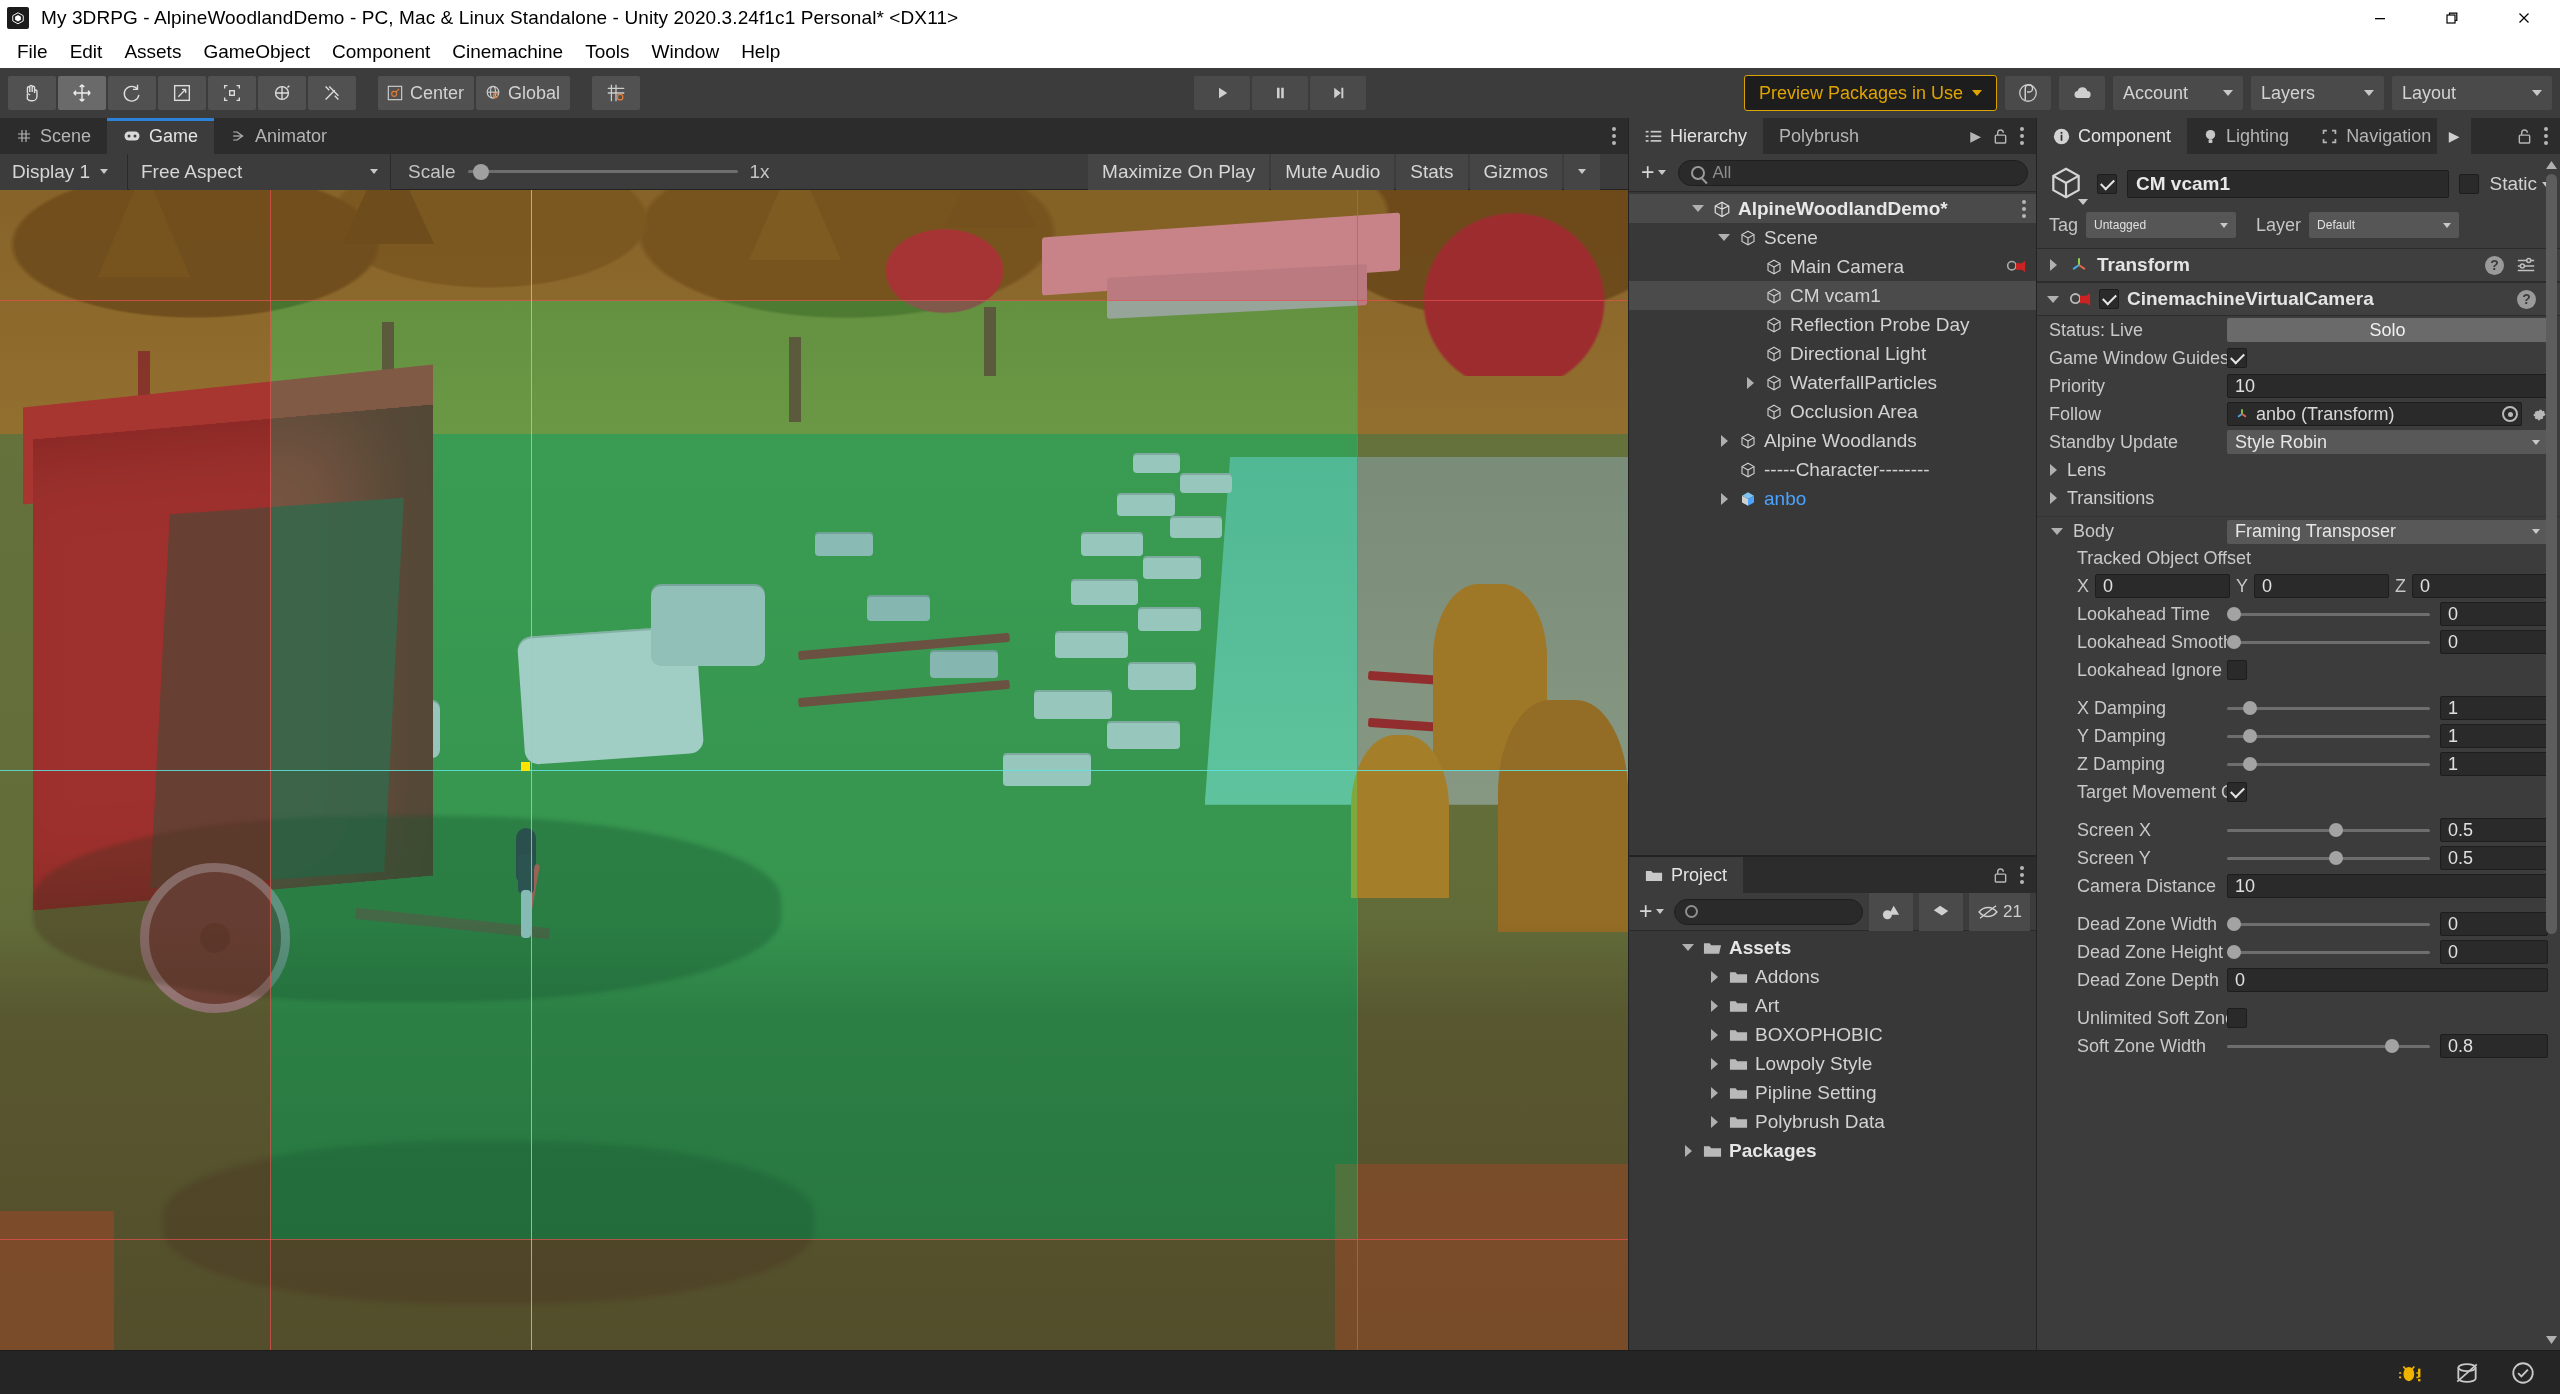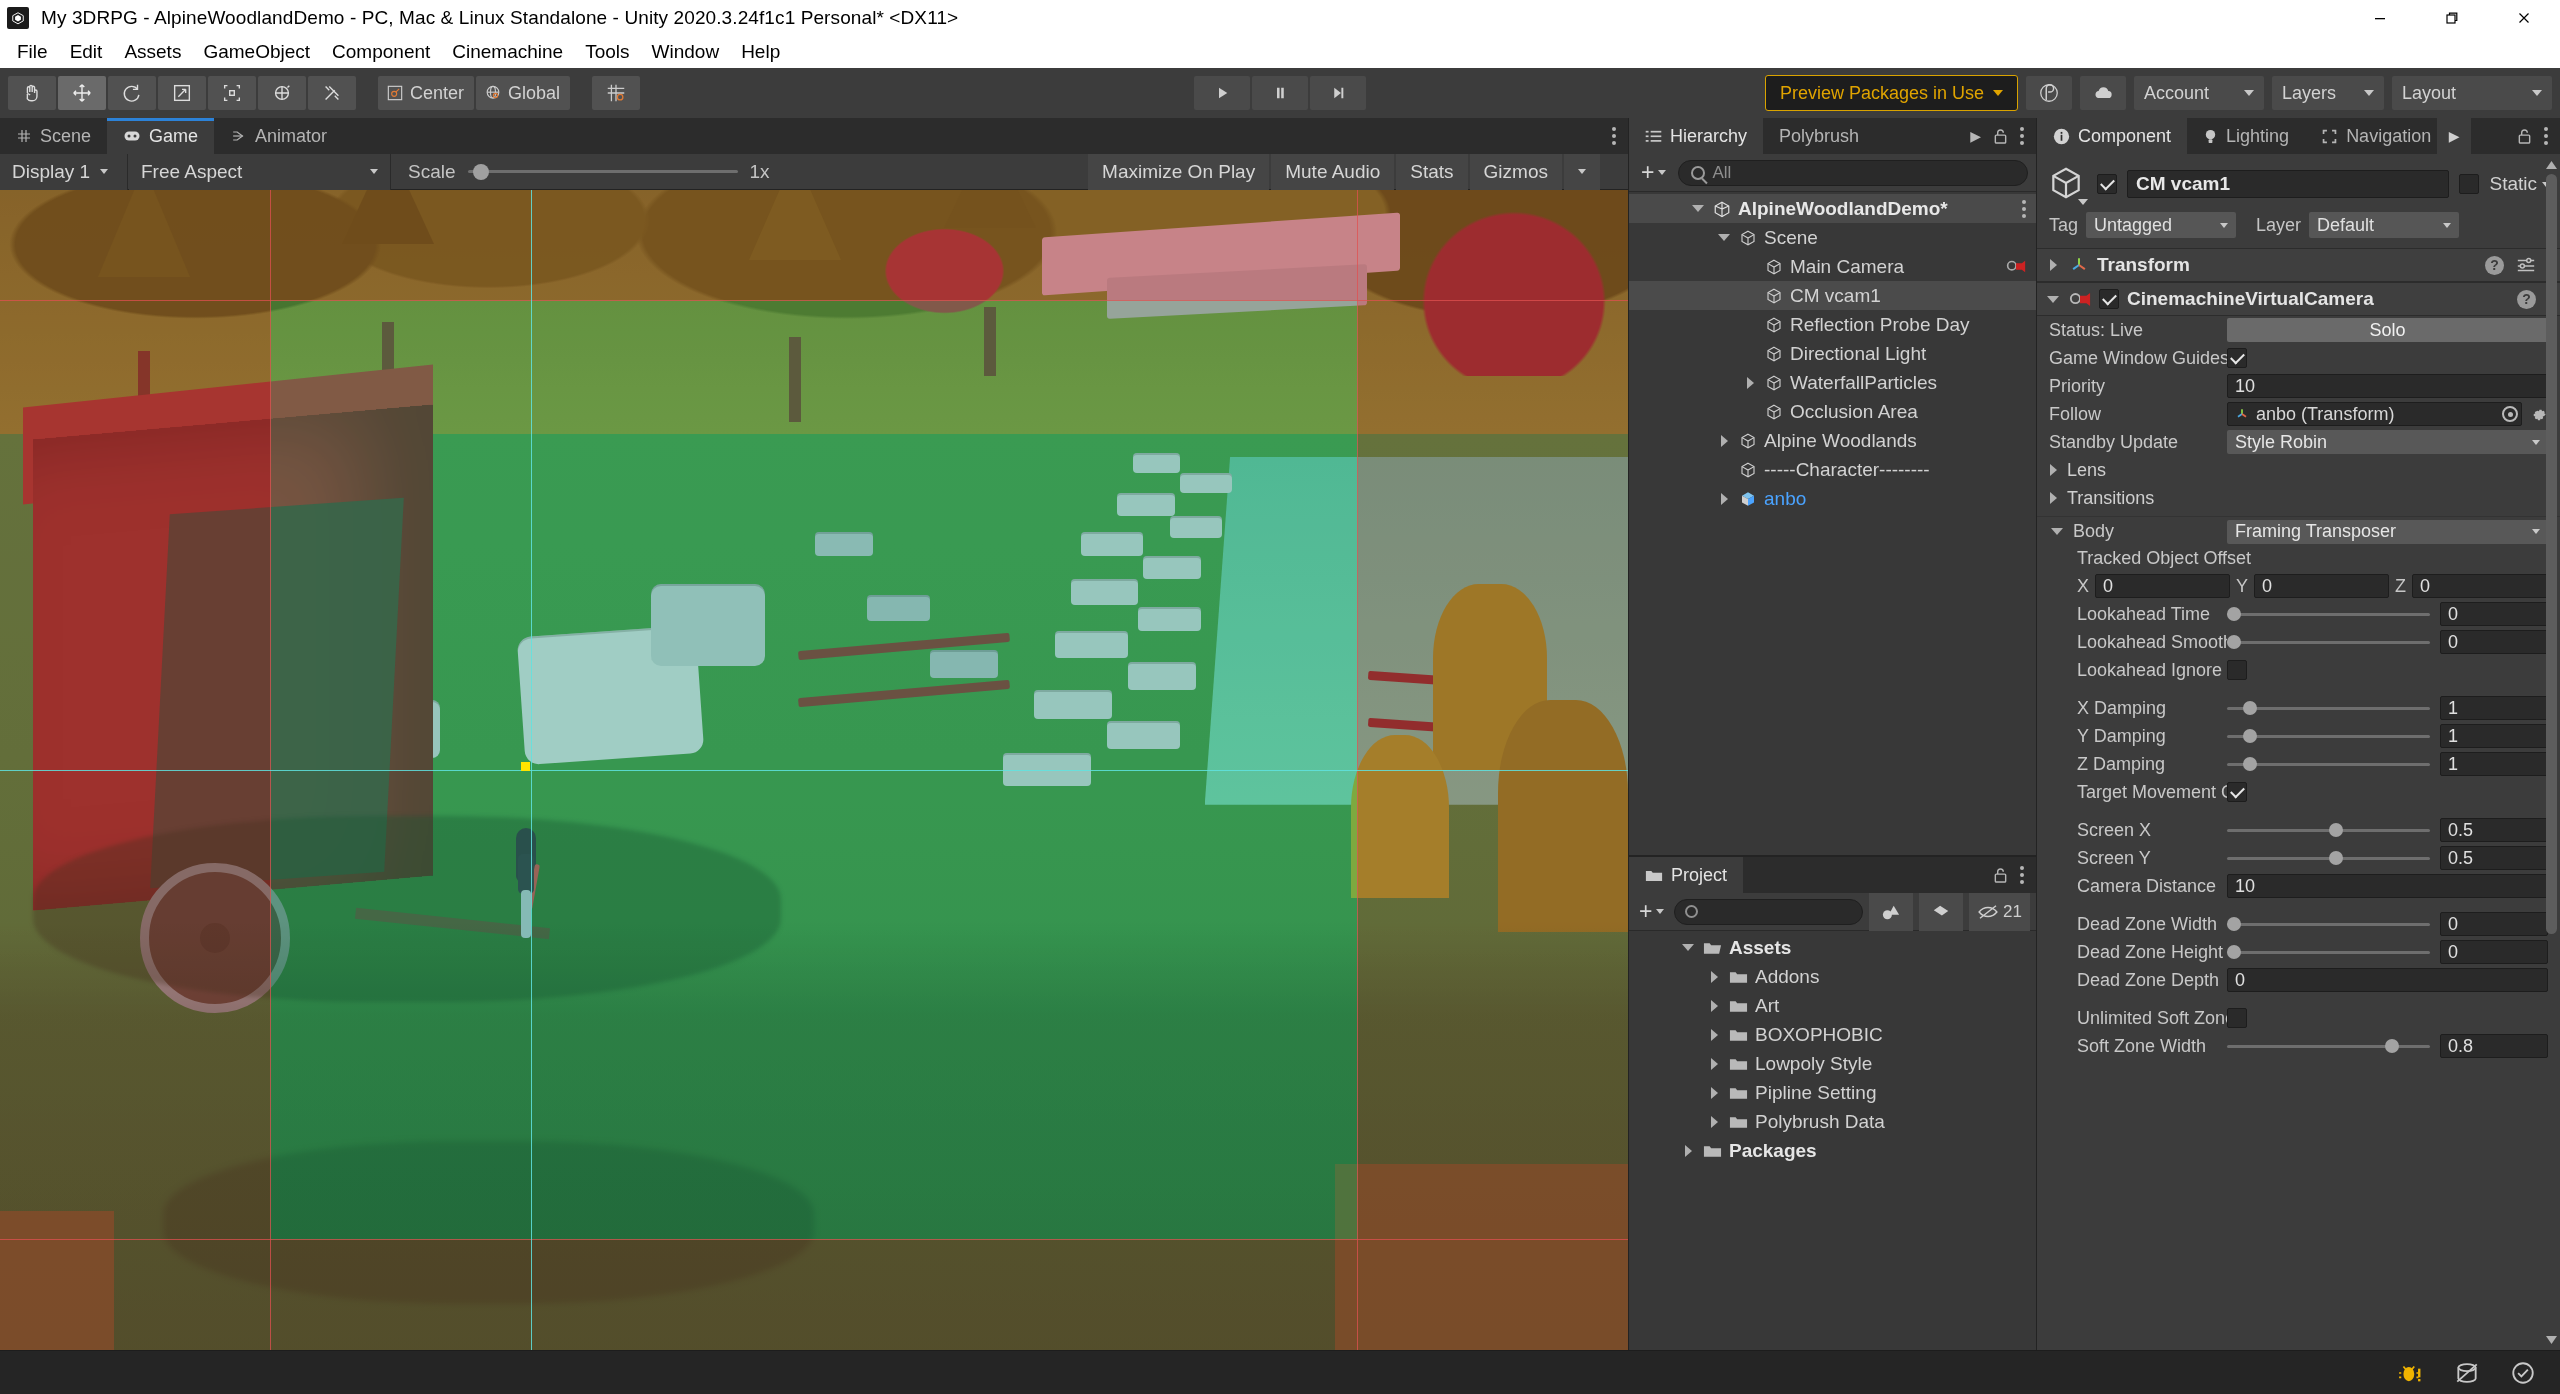--- a/index.html
+++ b/index.html
@@ -177,21 +177,21 @@
   .goicon { width:40px;height:40px;flex:none; position:relative; }
   .cb { width:20px;height:20px;border:1px solid #1d1d1d;background:#2a2a2a;border-radius:2px;flex:none;
         display:flex;align-items:center;justify-content:center; }
   .cb.on::after { content:""; width:11px;height:6px;border-left:2.5px solid #e6e6e6;border-bottom:2.5px solid #e6e6e6;
         transform:rotate(-45deg); margin-bottom:3px; }
   .name-field { flex:1; height:28px; background:#2a2a2a; border:1px solid #1d1d1d; border-radius:2px;
         display:flex; align-items:center; padding:0 8px; font-weight:bold; color:#e8e8e8; font-size:19px; }
   .static-row { display:flex; align-items:center; gap:5px; color:#d0d0d0; font-size:19px; }
   .taglayer { display:flex; align-items:center; gap:8px; padding:0 12px 10px 12px; font-size:18px; }
   .dd { height:26px; background:#565656; border-radius:2px; display:flex; align-items:center;
-        justify-content:space-between; padding:0 8px; color:#e0e0e0; font-size:18px; }
+        justify-content:space-between; padding:0 8px; color:#e0e0e0; font-size:12px; }
   .comp-hdr { height:34px; background:#3f3f3f; border-top:1px solid #2c2c2c; border-bottom:1px solid #2c2c2c;
               display:flex; align-items:center; gap:8px; padding:0 8px; font-weight:bold; color:#e4e4e4; font-size:19px; }
   .comp-hdr .sp { margin-left:auto; display:flex; align-items:center; gap:12px; }
   .qmark { width:19px;height:19px;border-radius:50%;background:#9a9a9a;color:#3c3c3c;font-size:14px;
            display:flex;align-items:center;justify-content:center;font-weight:bold; }
   .prow { display:flex; align-items:center; height:28px; padding:0 12px 0 12px; font-size:18px; color:#c8c8c8; }
   .plabel { width:178px; flex:none; white-space:nowrap; overflow:hidden; }
   .plabel.ind { padding-left:28px; width:178px; }
   .pfield { flex:1; height:24px; background:#2a2a2a; border:1px solid #1d1d1d; border-radius:2px;
             display:flex; align-items:center; padding:0 7px; color:#e0e0e0; font-size:18px; }
@@ -372,21 +372,21 @@
     </div>
     <div class="icon-btn">
       <svg width="24" height="24" viewBox="0 0 24 24">
           <path d="M7 17h10a3.5 3.5 0 0 0 .3-7A5 5 0 0 0 7.6 10 3.6 3.6 0 0 0 7 17z" fill="#cfcfcf"></path>
         </svg>
     </div>
     <div class="dropbtn" style="width:130px">
       <span>Account</span>
       <span class="caret"></span>
     </div>
-    <div class="dropbtn" style="width:112px">
+    <div class="dropbtn" style="width:133px">
       <span>Layers</span>
       <span class="caret"></span>
     </div>
     <div class="dropbtn" style="width:160px">
       <span>Layout</span>
       <span class="caret"></span>
     </div>
   </div>
 </div>
 

